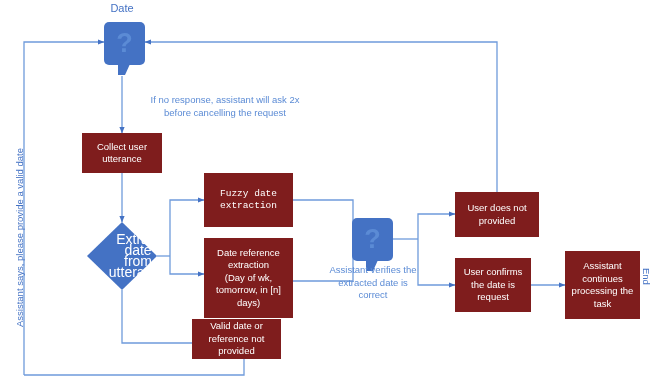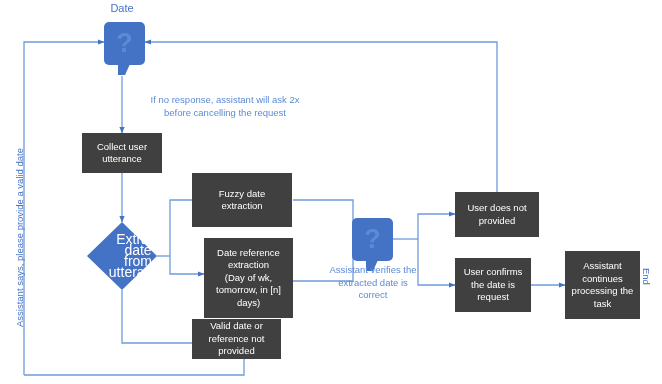--- a/index.html
+++ b/index.html
@@ -18,21 +18,21 @@
   svg.wires {
     position: absolute;
     left: 0;
     top: 0;
     width: 662px;
     height: 384px;
     pointer-events: none;
   }
   .node {
     position: absolute;
-    background: #404040;
+    background: #7f1d1d;
     color: #ffffff;
     display: flex;
     align-items: center;
     justify-content: center;
     text-align: center;
     font-size: 9.5px;
     line-height: 12.5px;
     box-sizing: border-box;
     padding: 2px;
   }
@@ -168,21 +168,21 @@
     <span style="white-space:pre-line;">Collect user
 utterance</span>
   </div>
 
   <div class="diamond" style="left:87px; top:222px; width:70px; height:68px;">
     <div class="dshape"></div>
     <div class="dlabel" style="white-space:pre-line;">Extract date
 from utterance</div>
   </div>
 
-  <div class="node" style="left:192px; top:173px; width:100px; height:54px;">
+  <div class="node" style="left:204px; top:173px; width:89px; height:54px;font-family:Liberation Mono, monospace;">
     <span style="white-space:pre-line;">Fuzzy date
 extraction</span>
   </div>
 
   <div class="node" style="left:204px; top:238px; width:89px; height:80px;">
     <span style="white-space:pre-line;">Date reference
 extraction
 (Day of wk,
 tomorrow, in [n]
 days)</span>

